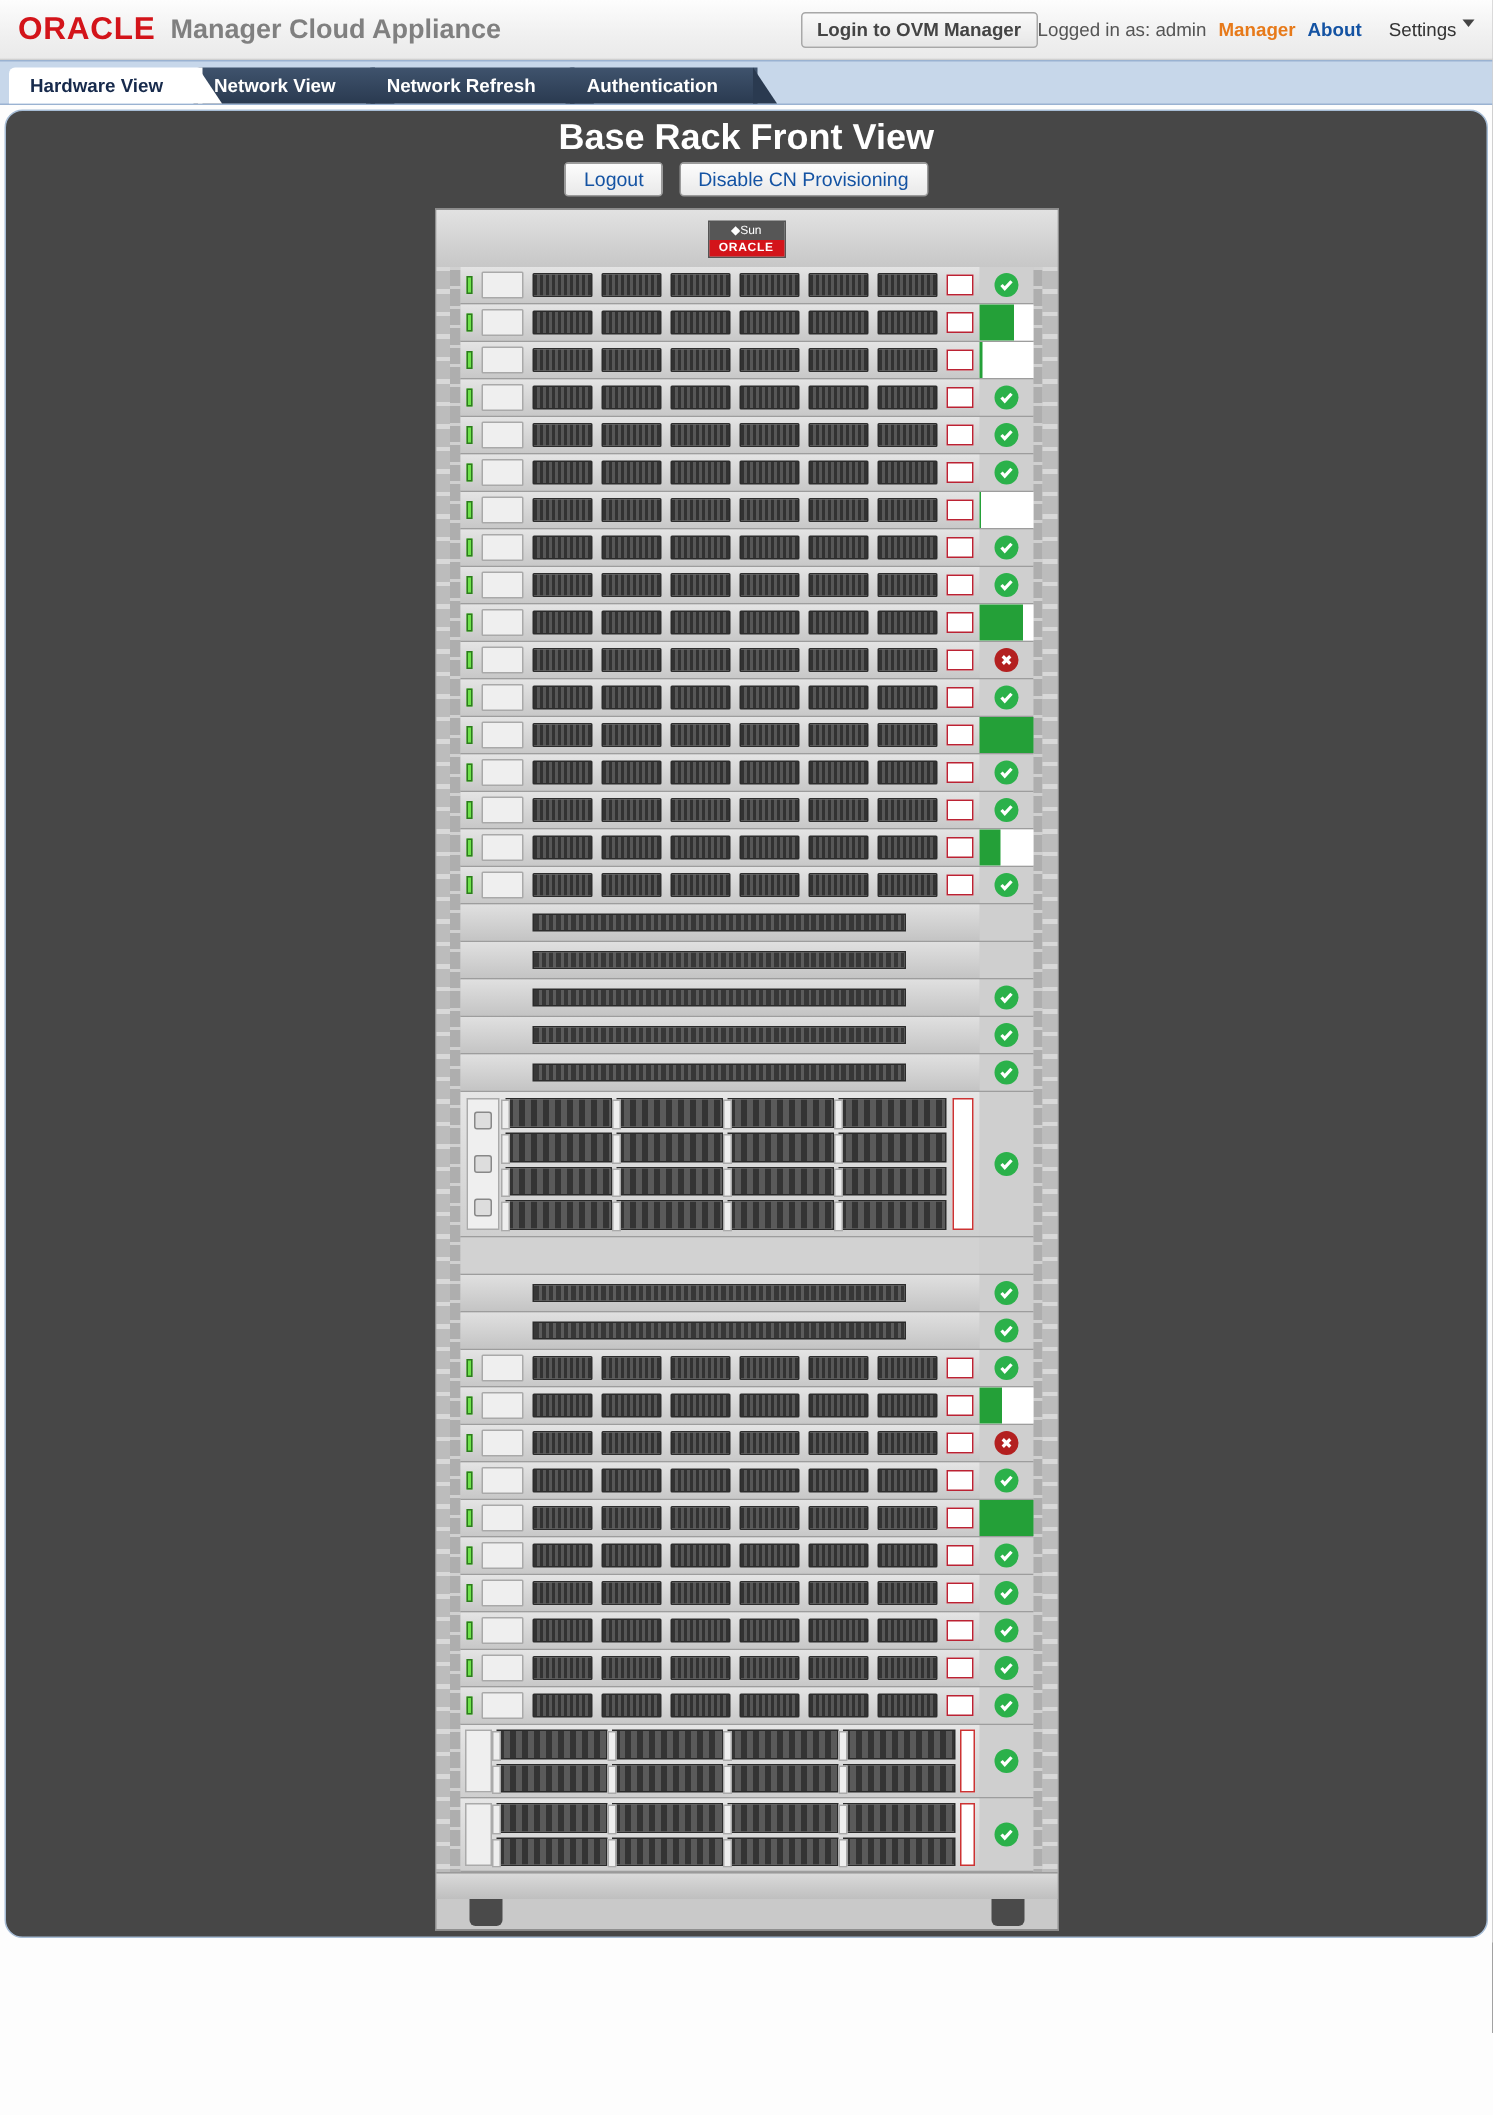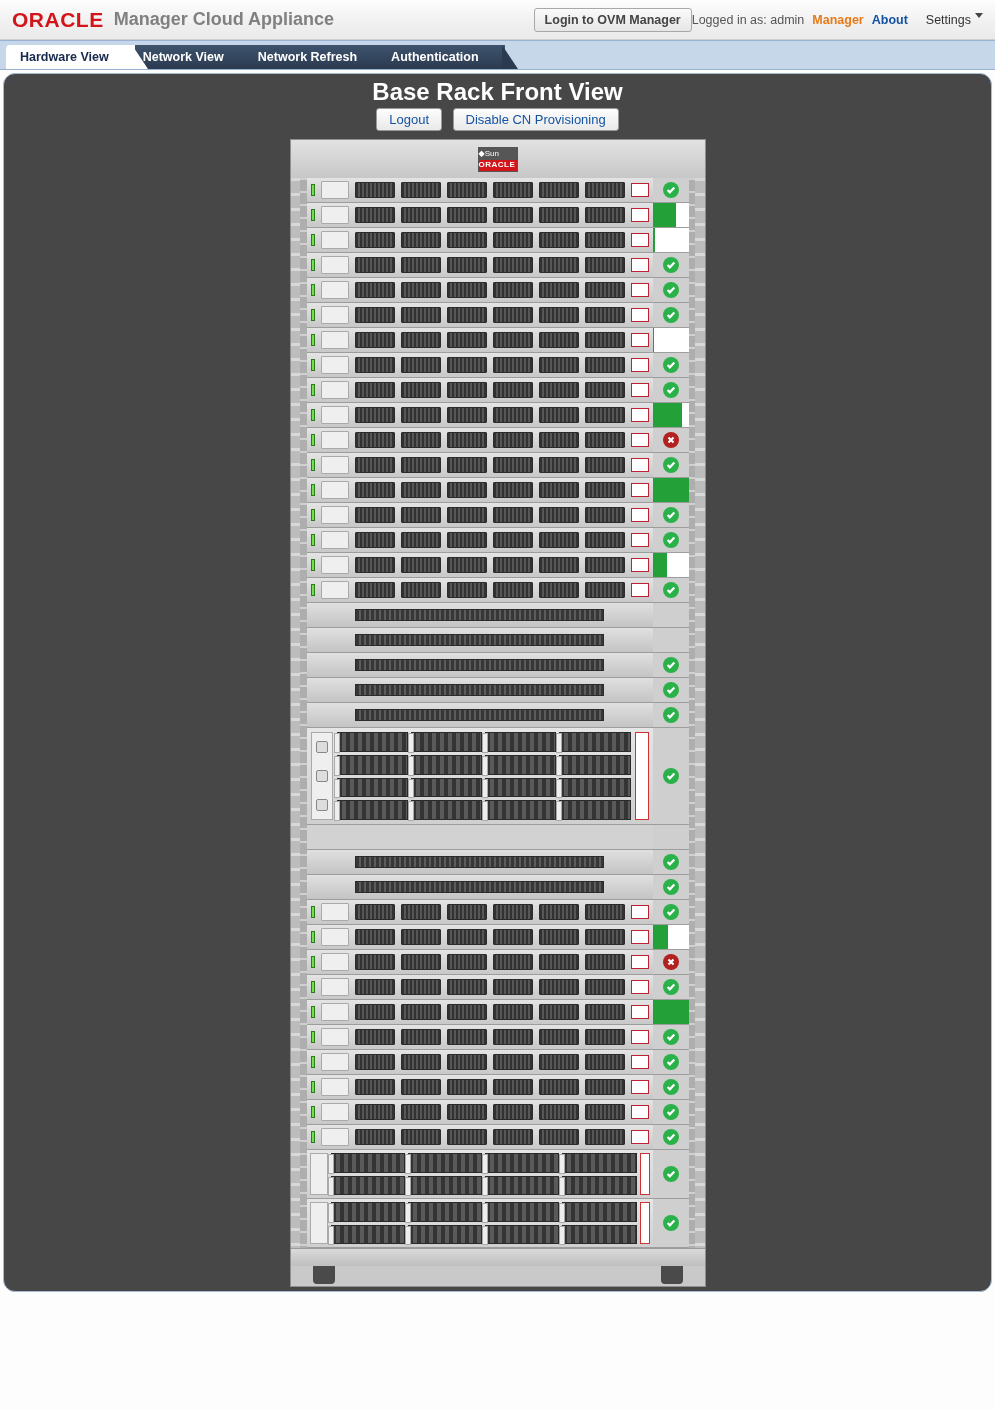--- a/index.html
+++ b/index.html
@@ -58,21 +58,21 @@
     background:linear-gradient(#fdfdfd,#e9e9e9);
     border:1px solid #9a9a9a; border-radius:3px; cursor:pointer; margin:0 3px;
   }
 
   
   .rack {
     width:416px; margin:0 auto; background:#c9c9c9;
     border:1px solid #8f8f8f; padding:0;
   }
   .rack-header { height:38px; background:linear-gradient(#e2e2e2,#c7c7c7); display:flex; align-items:center; justify-content:center;}
-  .sun-badge { width:40px; border:1px solid #555; font-size:8px; line-height:1;}
+  .sun-badge { width:52px; border:1px solid #555; font-size:8px; text-align:center; line-height:1;}
   .sun-badge .sun { background:#565656; color:#fff; padding:2px 0;}
   .sun-badge .ora { background:#d3141a; color:#fff; padding:1.5px 0; font-weight:bold; letter-spacing:0.5px;}
   .rack-inner { display:flex; }
   .rail { width:12px; background:repeating-linear-gradient(#d8d8d8 0,#d8d8d8 3px,#bcbcbc 3px,#bcbcbc 15px);}
   .rail-inner { width:8px; background:repeating-linear-gradient(#d0d0d0 0,#d0d0d0 2px,#aeaeae 2px,#aeaeae 13px);}
   .slots { flex:1; }
   .rack-base { height:18px; background:linear-gradient(#dadada,#bfbfbf); border-top:1px solid #9a9a9a;}
   .feet { height:20px; display:flex; justify-content:space-between; padding:0 22px;}
   .foot { width:22px; height:18px; background:#4a4a4a; border-radius:0 0 4px 4px;}
 

